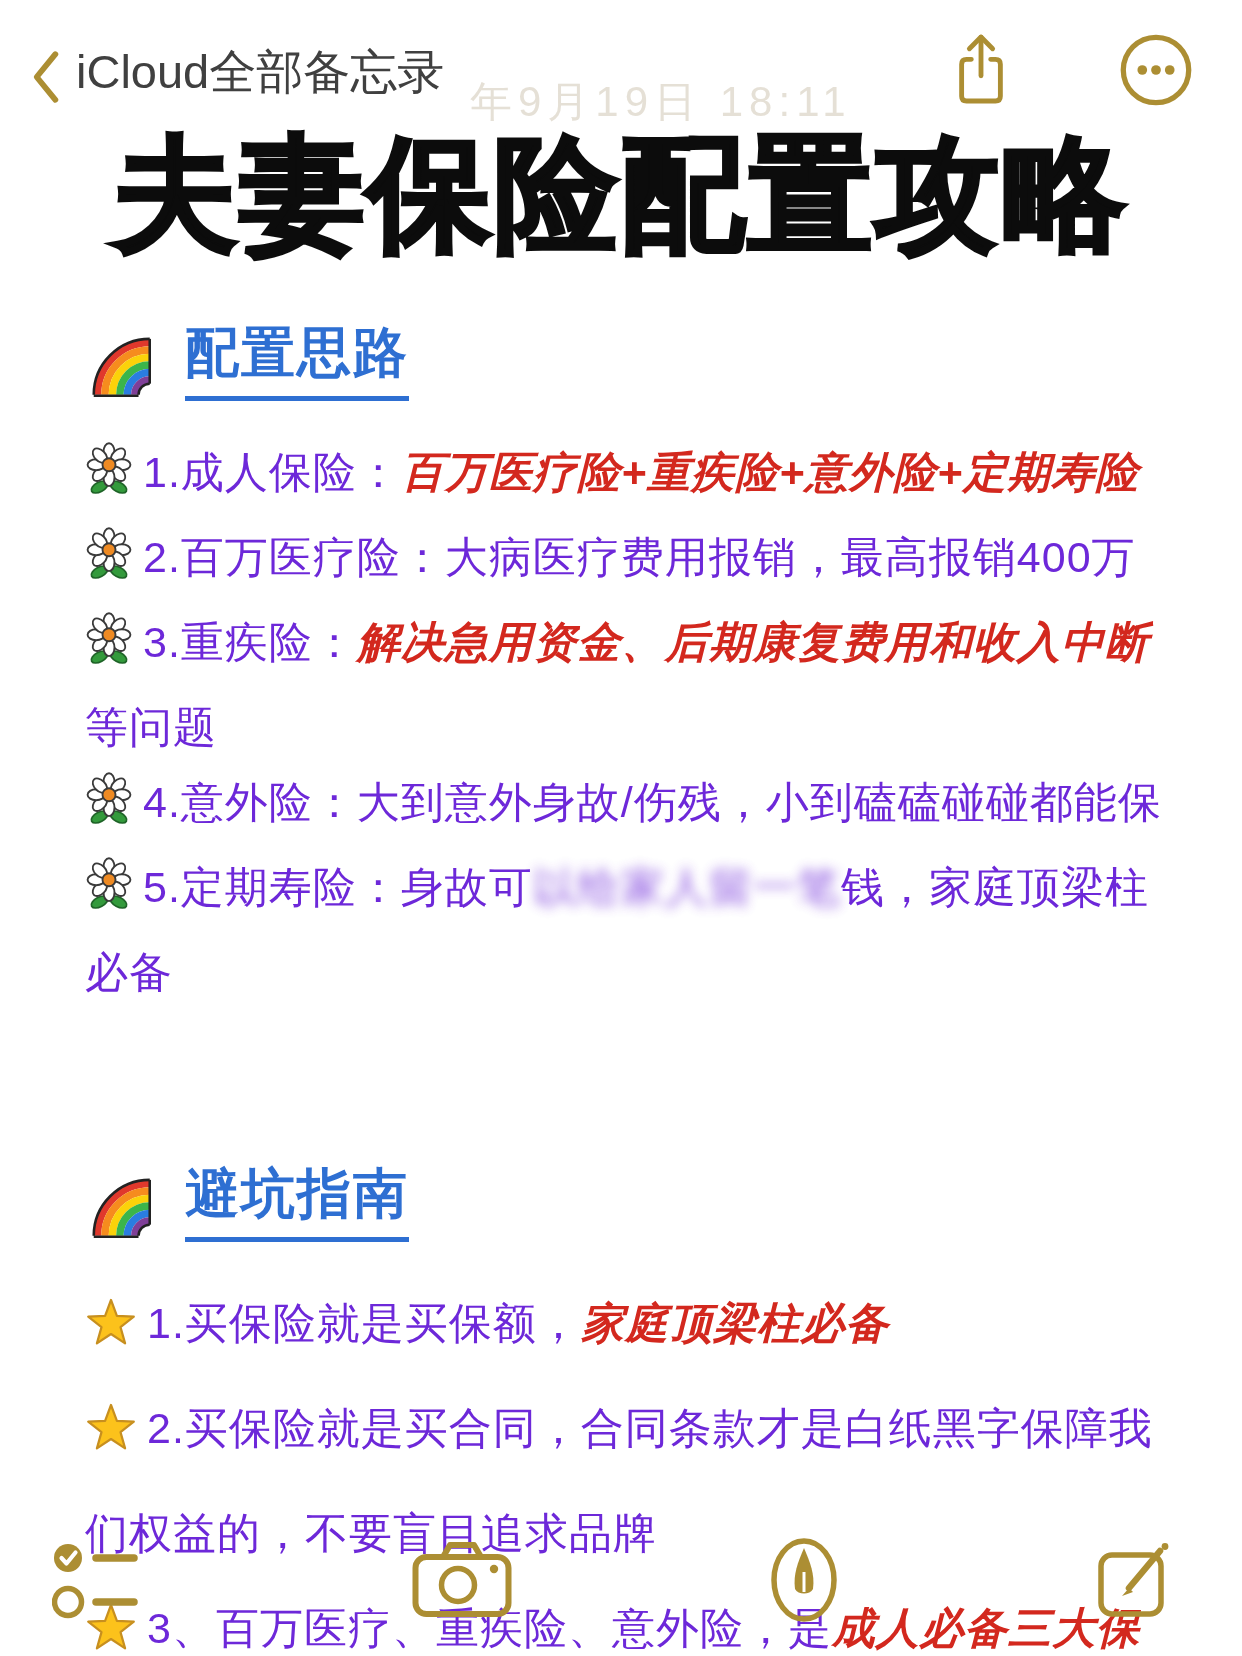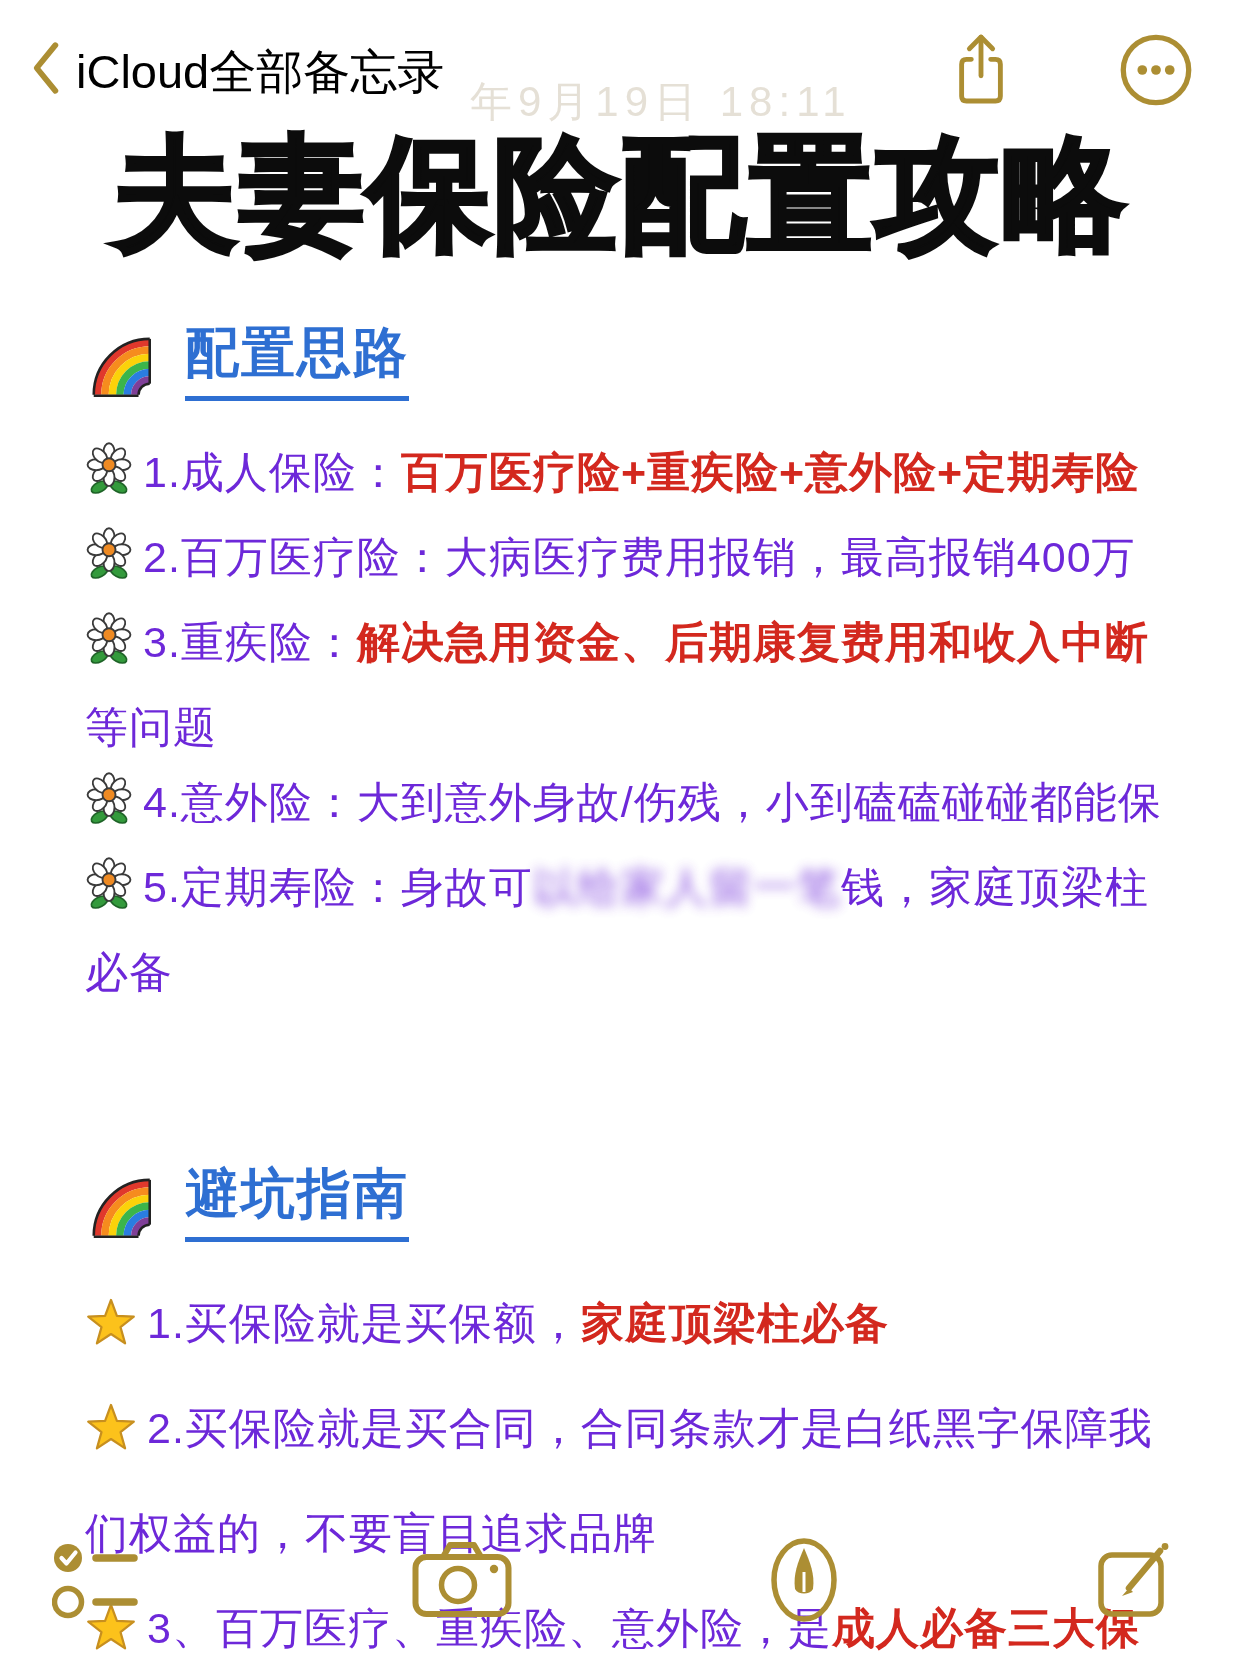--- a/index.html
+++ b/index.html
@@ -12,22 +12,22 @@
     color:#111;
   }
   
   .nav {
     display:flex; align-items:center;
     padding:34px 48px 0 30px;
     height:110px;
     position:relative; z-index:2;
   }
   .back {
-    display:flex; align-items:flex-start; gap:16px;
-    color:#000000; font-size:47px; cursor:pointer;
+    display:flex; align-items:flex-end; gap:16px;
+    color:#404040; font-size:47px; cursor:pointer;
   }
   .back svg { display:block; }
   .nav-spacer { flex:1; }
   .nav-btn { display:flex; align-items:center; justify-content:center; cursor:pointer; }
   .nav-btn + .nav-btn { margin-left:106px; }
   .watermark {
     position:absolute; left:470px; top:74px;
     font-size:42px; letter-spacing:6px;
     color:rgba(186,174,148,0.38);
     z-index:1; white-space:nowrap;
@@ -66,21 +66,21 @@
     letter-spacing:1px;
   }
   .sec1 .item { line-height:75px; }
   .sec2 .item { line-height:95px; }
   .item .bullet {
     display:inline-block;
     vertical-align:-10px;
     margin-right:10px;
   }
   .t { color:#6d28d9; }
-  .t.red { color:#D3281E; font-weight:700; }
+  .t.red { color:#D3281E; font-weight:700;font-style:italic; }
   .t.smudged { filter:blur(6px); opacity:.8; }
   
   .toolbar {
     position:absolute; left:0; right:0; bottom:28px;
     display:flex; align-items:center; justify-content:space-between;
     padding:0 66px 0 52px;
   }
   .tool-btn { cursor:pointer; display:flex; align-items:center; }
 </style>
 </head>

